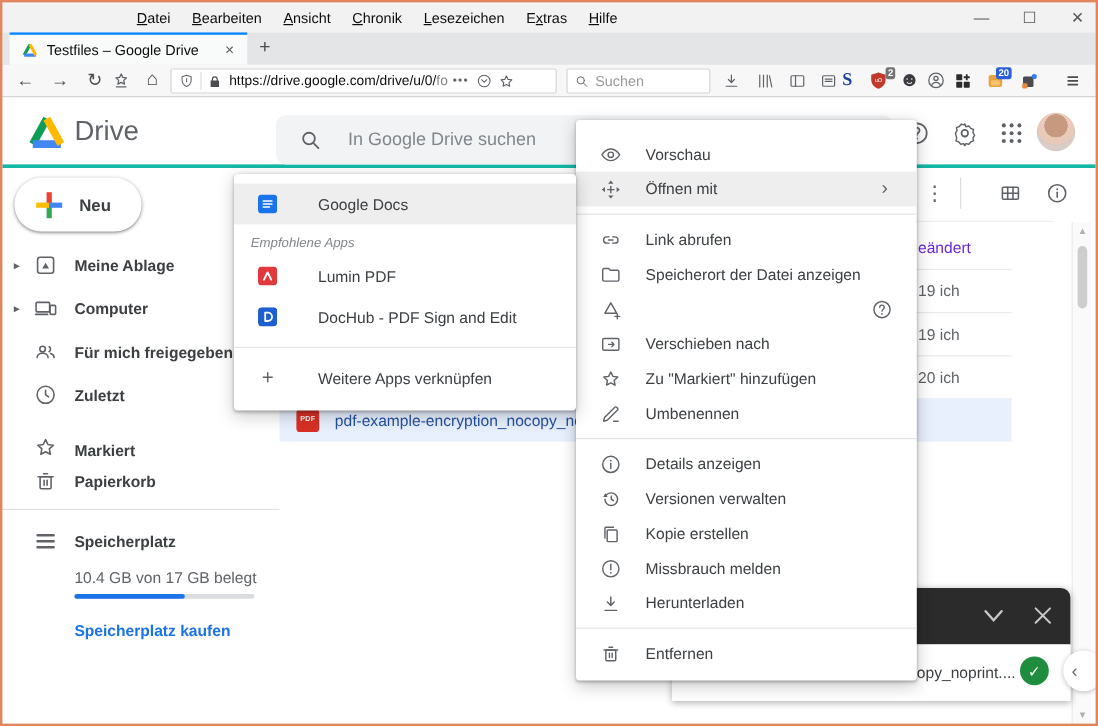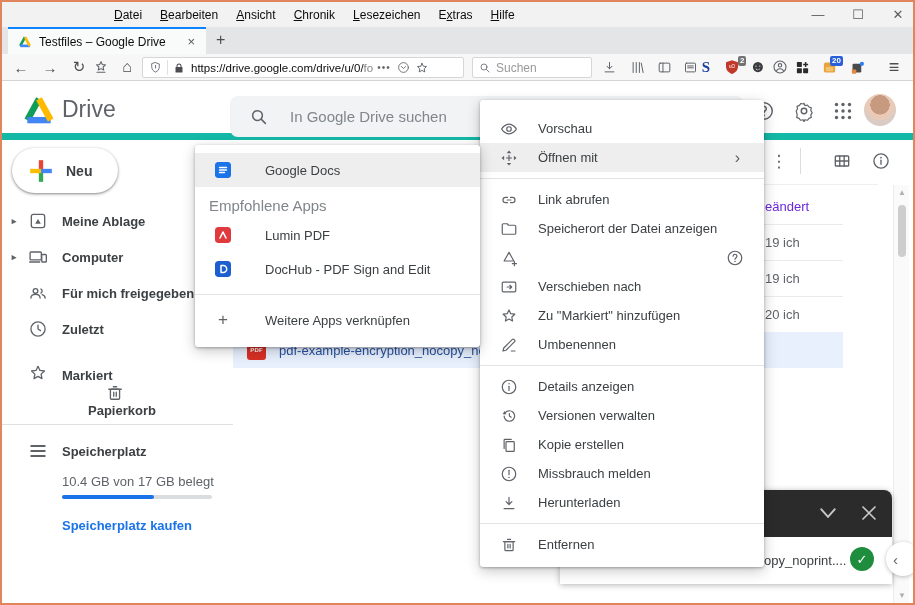--- a/index.html
+++ b/index.html
@@ -25,21 +25,21 @@
   #navbar { position:absolute; left:2px; top:54px; right:2px; height:27px; background:#f7f7f8; border-bottom:1px solid #d4d4d6; z-index:10; }
   .nav-ic { position:absolute; top:0; height:26px; display:flex; align-items:center; justify-content:center; color:#4c4c51; font-size:15px; }
   #urlbar { position:absolute; left:140px; top:3px; width:322px; height:21px; background:#fff; border:1px solid #d6d6d6; border-radius:2px; display:flex; align-items:center; font-size:11.5px; color:#0c0c0d; }
   #urlbar .sep { width:1px; height:15px; background:#e0e0e2; margin:0 5px; }
   #url-dim { color:#888; }
   #url-more { color:#666; letter-spacing:1px; margin-left:4px; font-size:10px; }
   #searchbox { position:absolute; left:470px; top:3px; width:120px; height:21px; background:#fff; border:1px solid #d6d6d6; border-radius:2px; display:flex; align-items:center; padding-left:6px; font-size:12px; color:#999; }
   .badge { position:absolute; font-size:8px; font-weight:bold; color:#fff; border-radius:2px; padding:0 2px; line-height:10px; z-index:11; }
 
   
-  #drive-header { position:absolute; left:2px; top:81px; right:2px; height:59px; background:#fff; border-bottom:7px solid #14b8a6; z-index:2; }
+  #drive-header { position:absolute; left:2px; top:81px; right:2px; height:59px; background:#fff; border-bottom:3px solid #14b8a6; z-index:2; }
   #drive-logo-text { position:absolute; left:60px; top:15px; font-size:23px; color:#5f6368; }
   #drive-search { position:absolute; left:228px; top:15px; width:514px; height:41px; background:#f1f3f4; border-radius:8px; display:flex; align-items:center; padding-left:20px; }
   #drive-search-ph { margin-left:22px; font-size:15px; color:#80868b; }
   .hd-ic { position:absolute; top:14px; width:32px; height:32px; display:flex; align-items:center; justify-content:center; }
   #avatar { position:absolute; left:862px; top:13px; width:32px; height:32px; border-radius:50%; background:radial-gradient(circle at 50% 34%, #c79a7f 0 36%, #e9c9b8 37% 58%, #d8ccc4 59%); }
 
   
   #new-btn { position:absolute; left:12px; top:148px; width:106px; height:45px; background:#fff; border-radius:23px; box-shadow:0 1px 2px rgba(0,0,0,.3),0 1px 3px 1px rgba(0,0,0,.15); display:flex; align-items:center; padding-left:16px; z-index:1; }
   #new-btn span { margin-left:12px; font-size:14px; font-weight:bold; color:#3c4043; }
   .sb-item { position:absolute; left:0; width:230px; height:36px; display:flex; align-items:center; font-size:13px; color:#5f6368; font-weight:bold; }
@@ -83,21 +83,21 @@
   .cm-sep { border-top:1px solid #e4e4e4; margin:6px 0; }
   .cm-chevron { position:absolute; right:24px; font-size:16px; color:#5f6368; }
   .cm-help { position:absolute; right:20px; width:18px; height:18px; }
   .mi { width:18px; height:18px; flex:0 0 18px; }
 
   
   #sub-menu { position:absolute; left:195px; top:145px; width:285px; background:#fff; border-radius:3px; box-shadow:0 1px 3px rgba(0,0,0,.3),0 4px 14px rgba(0,0,0,.22); padding:8px 0 10px 0; z-index:25; }
   .sm-item { height:34px; display:flex; align-items:center; padding-left:20px; font-size:13px; color:#3c4043; }
   .sm-item .sm-label { margin-left:34px; }
   .sm-item.hl { background:#eee; }
-  #sm-section { padding:10px 0 4px 14px; font-size:15px; color:#80868b; }
+  #sm-section { padding:10px 0 4px 14px; font-size:11px; color:#80868b;font-style:italic; }
   .sm-sep { border-top:1px solid #e4e4e4; margin:8px 0; }
   .ai { width:16px; height:16px; flex:0 0 16px; border-radius:3px; display:flex; align-items:center; justify-content:center; }
   #sm-plus { width:16px; text-align:center; font-size:17px; color:#5f6368; }
 
   svg.icn { stroke:#5f6368; fill:none; stroke-width:1.6; stroke-linecap:round; stroke-linejoin:round; }
 </style>
 </head>
 <body>
 
 <div id="screen">
@@ -330,21 +330,21 @@
       </svg>
     <span class="lbl">Zuletzt</span>
   </div>
   <div class="sb-item" style="top:347px;align-items:flex-end;">
     <span class="sb-caret"></span>
     <svg class="sb-icon icn" viewBox="0 0 24 24">
         <path d="M12 4l2.35 4.9 5.4.7-4 3.75 1 5.35L12 16.1 7.25 18.7l1-5.35-4-3.75 5.4-.7z"></path>
       </svg>
     <span class="lbl">Markiert</span>
   </div>
-  <div class="sb-item" style="top:383px;flex-direction:column;">
+  <div class="sb-item" style="top:383px;">
     <span class="sb-caret"></span>
     <svg class="sb-icon icn" viewBox="0 0 24 24">
         <rect x="6.5" y="7.5" width="11" height="12" rx="1.2"></rect>
         <path d="M4.5 7.5h15M10 4.5h4M10.5 11v5M13.5 11v5"></path>
       </svg>
     <span class="lbl">Papierkorb</span>
   </div>
 
   <div id="sb-divider"></div>
 

